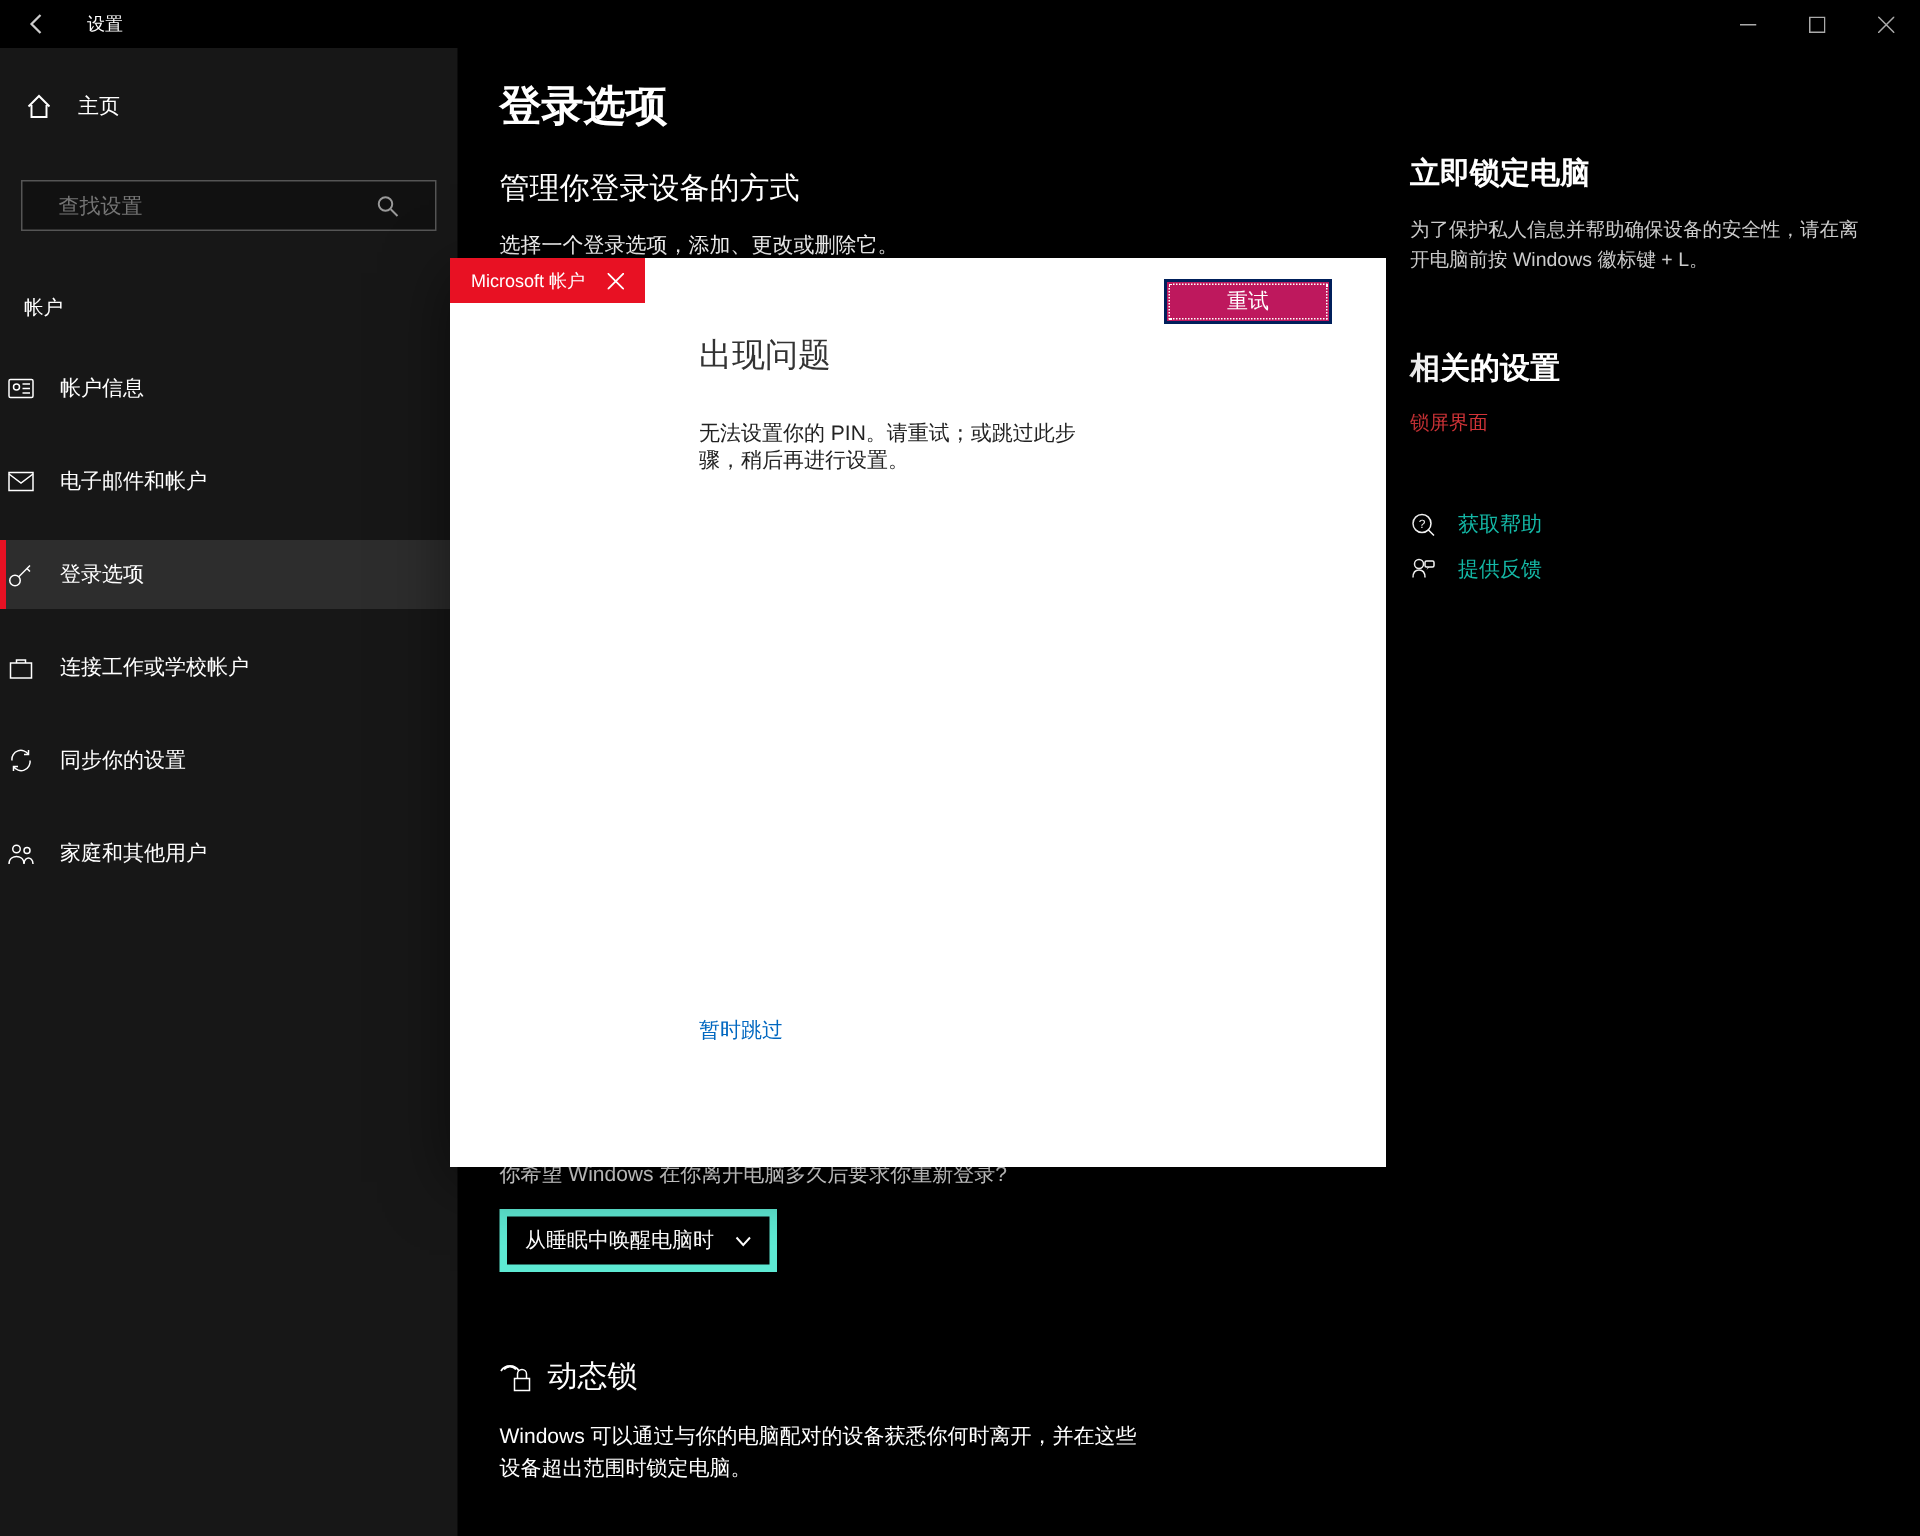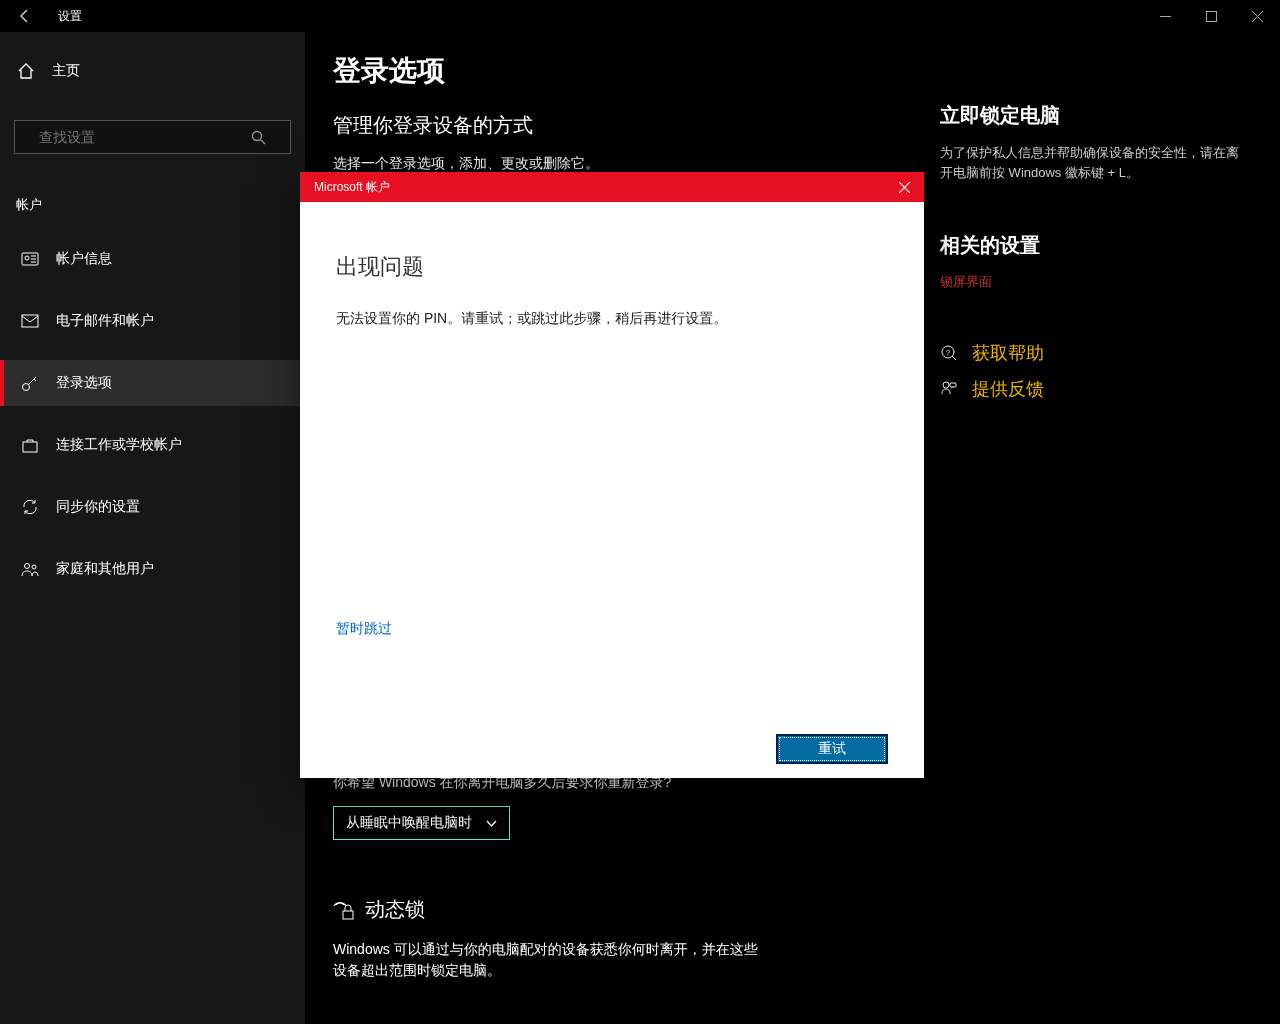--- a/index.html
+++ b/index.html
@@ -105,21 +105,20 @@
     }
     .section-label {
       margin: 26px 0 6px 16px;
       font-size: 13px;
       color: #fff;
     }
     .nav-item {
       display: flex;
       align-items: center;
       height: 46px;
-      padding-left: 16px;
       border-left: 4px solid transparent;
     }
     .nav-item.active {
       background: #2d2d2d;
       border-left-color: #e81123;
     }
     .nav-item .icon {
       width: 20px;
       display: flex;
       align-items: center;
@@ -159,21 +158,21 @@
       margin-top: 600px;
     }
     .relogin-text {
       font-size: 14px;
       color: #fff;
     }
     .dropdown {
       margin-top: 14px;
       display: inline-flex;
       align-items: center;
-      border: 1px solid #5eead4;
+      border: 5px solid #5eead4;
       padding: 7px 12px;
       font-size: 14px;
       text-align: center;
     }
     .dropdown .chev {
       margin-left: 14px;
       font-size: 11px;
     }
     .dynamic-lock {
       margin-top: 56px;
@@ -219,38 +218,38 @@
       margin-top: 8px;
     }
     .aside-action .icon {
       width: 20px;
       color: #fff;
       margin-right: 12px;
       display: flex;
       align-items: center;
     }
     .aside-action .label {
-      color: #eab308;
-      font-size: 18px;
+      color: #14b8a6;
+      font-size: 14px;
     }
     .aside-section2 {
       margin-top: 50px;
     }
 
     
     .dialog {
       position: absolute;
       left: 300px;
       top: 172px;
       width: 624px;
       height: 606px;
       background: #fff;
       color: #000;
       display: flex;
-      flex-direction: column;
+      flex-direction: row;
       box-shadow: 0 10px 40px rgba(0,0,0,.5);
     }
     .dialog-header {
       background: #e81123;
       color: #fff;
       height: 30px;
       display: flex;
       align-items: center;
       padding-left: 14px;
       font-size: 12px;
@@ -290,21 +289,21 @@
     .dialog-footer {
       height: 58px;
       display: flex;
       align-items: center;
       justify-content: flex-end;
       padding-right: 36px;
     }
     .dialog-retry {
       width: 112px;
       height: 30px;
-      background: #0369a1;
+      background: #be185d;
       color: #fff;
       border: 2px solid #001f5b;
       outline: 1px dotted #fff;
       outline-offset: -4px;
       font-size: 14px;
       display: flex;
       align-items: center;
       justify-content: center;
     }
     svg { display: block; }

